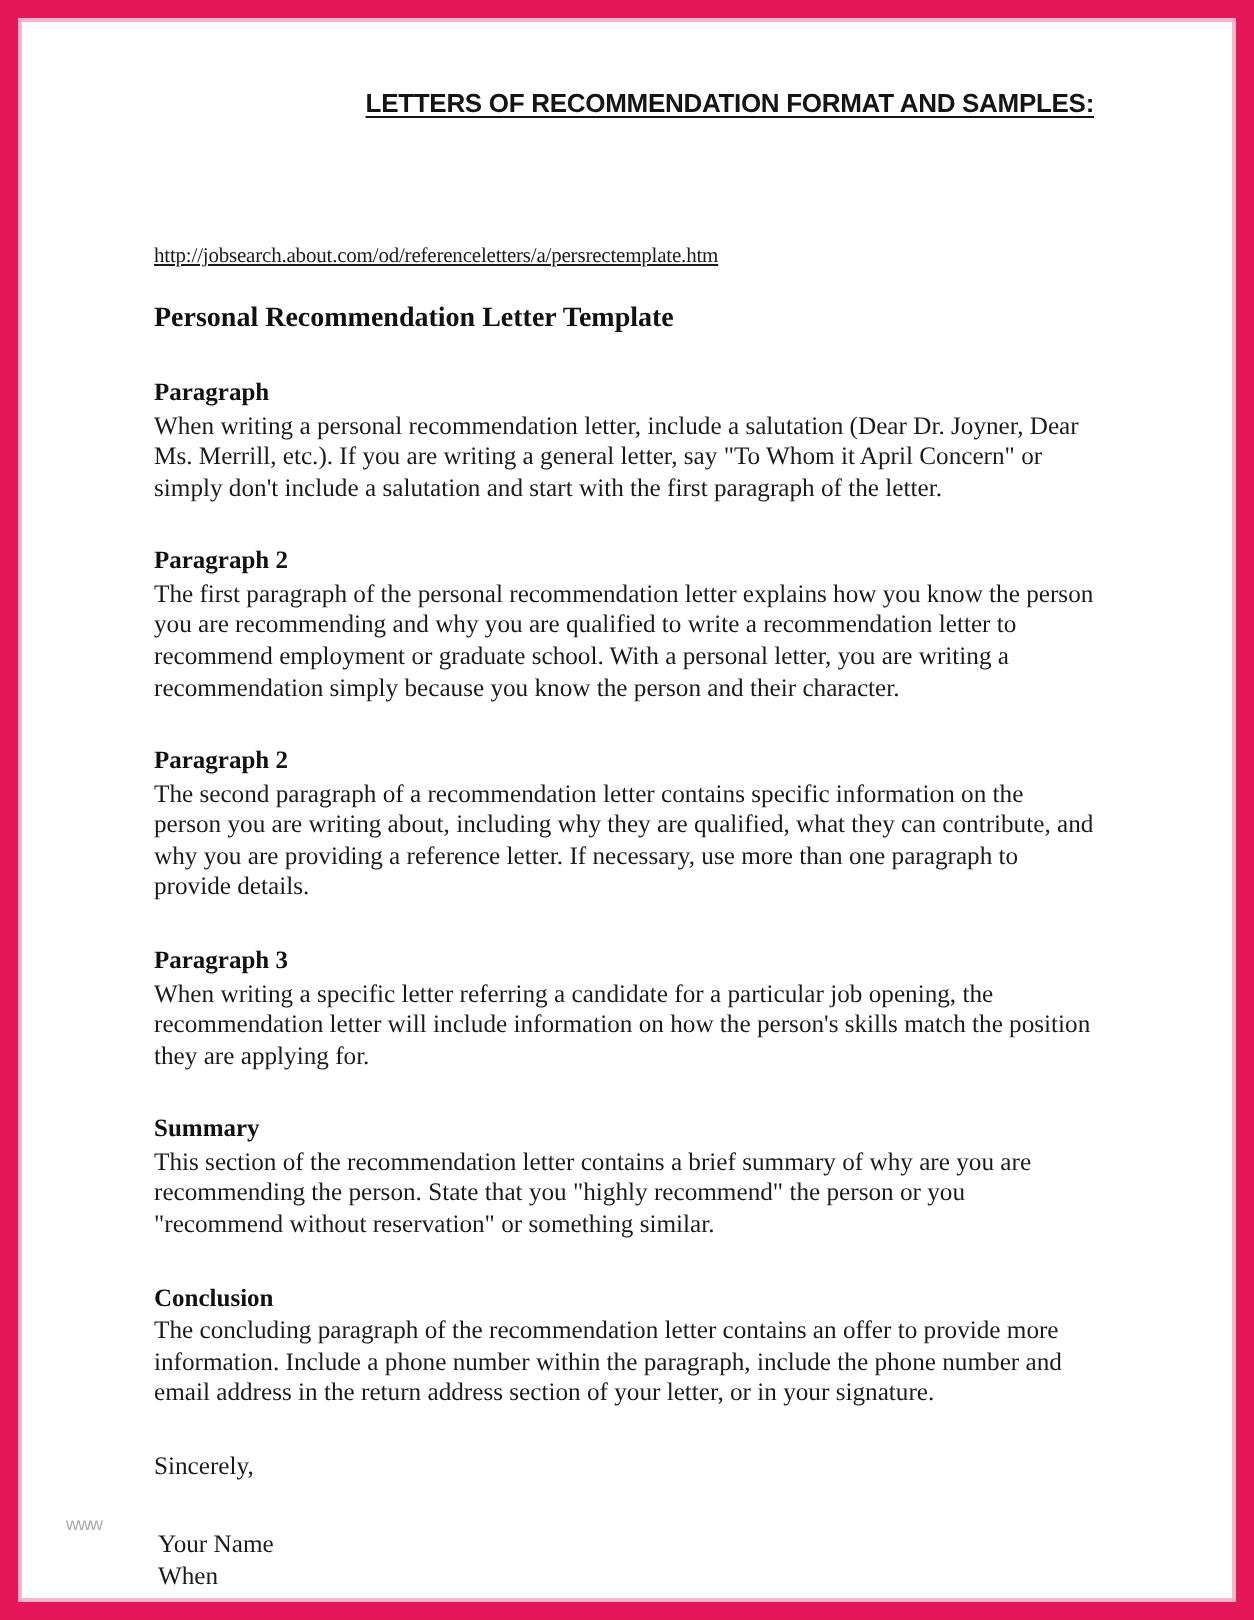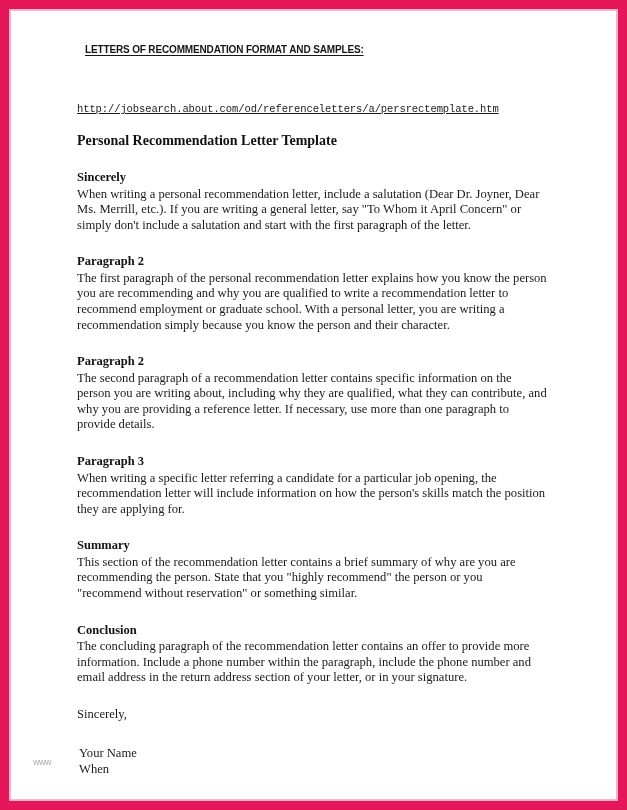--- a/index.html
+++ b/index.html
@@ -57,32 +57,32 @@
   .doc {
     position: absolute;
     left: 77px;
     top: 44px;
     width: 470px;
   }
 
   .doc-title {
     font-family: "Liberation Sans", "DejaVu Sans", sans-serif;
     font-weight: bold;
-    font-size: 10px;
+    font-size: 13px;
     letter-spacing: -0.15px;
     color: #151515;
-    text-align: left;
+    text-align: right;
     text-decoration: underline;
     text-underline-offset: 2px;
-    margin: 0 0 48px 0;
+    margin: 0 0 64px 0;
     padding-left: 8px;
   }
 
   .doc-url {
-    font-family: Liberation Mono, monospace;
+    font-family: Liberation Serif, serif;
     font-size: 10.5px;
     color: #1b1b1b;
     text-decoration: underline;
     text-underline-offset: 1px;
     margin: 0 0 18px 0;
     letter-spacing: -0.1px;
   }
 
   .doc-subtitle {
     font-family: "Liberation Serif", "DejaVu Serif", serif;
@@ -152,21 +152,21 @@
 
   <div class="doc">
 
     <h1 class="doc-title">LETTERS OF RECOMMENDATION FORMAT AND SAMPLES:</h1>
 
     <div class="doc-url">http://jobsearch.about.com/od/referenceletters/a/persrectemplate.htm</div>
 
     <h2 class="doc-subtitle">Personal Recommendation Letter Template</h2>
 
     <div class="section">
-      <div class="section-heading">Sincerely</div>
+      <div class="section-heading">Paragraph</div>
       <p class="section-body">When writing a personal recommendation letter, include a salutation (Dear Dr. Joyner, Dear Ms. Merrill, etc.). If you are writing a general letter, say "To Whom it April Concern" or simply don't include a salutation and start with the first paragraph of the letter.</p>
     </div>
 
     <div class="section">
       <div class="section-heading">Paragraph 2</div>
       <p class="section-body">The first paragraph of the personal recommendation letter explains how you know the person you are recommending and why you are qualified to write a recommendation letter to recommend employment or graduate school. With a personal letter, you are writing a recommendation simply because you know the person and their character.</p>
     </div>
 
     <div class="section">
       <div class="section-heading">Paragraph 2</div>

